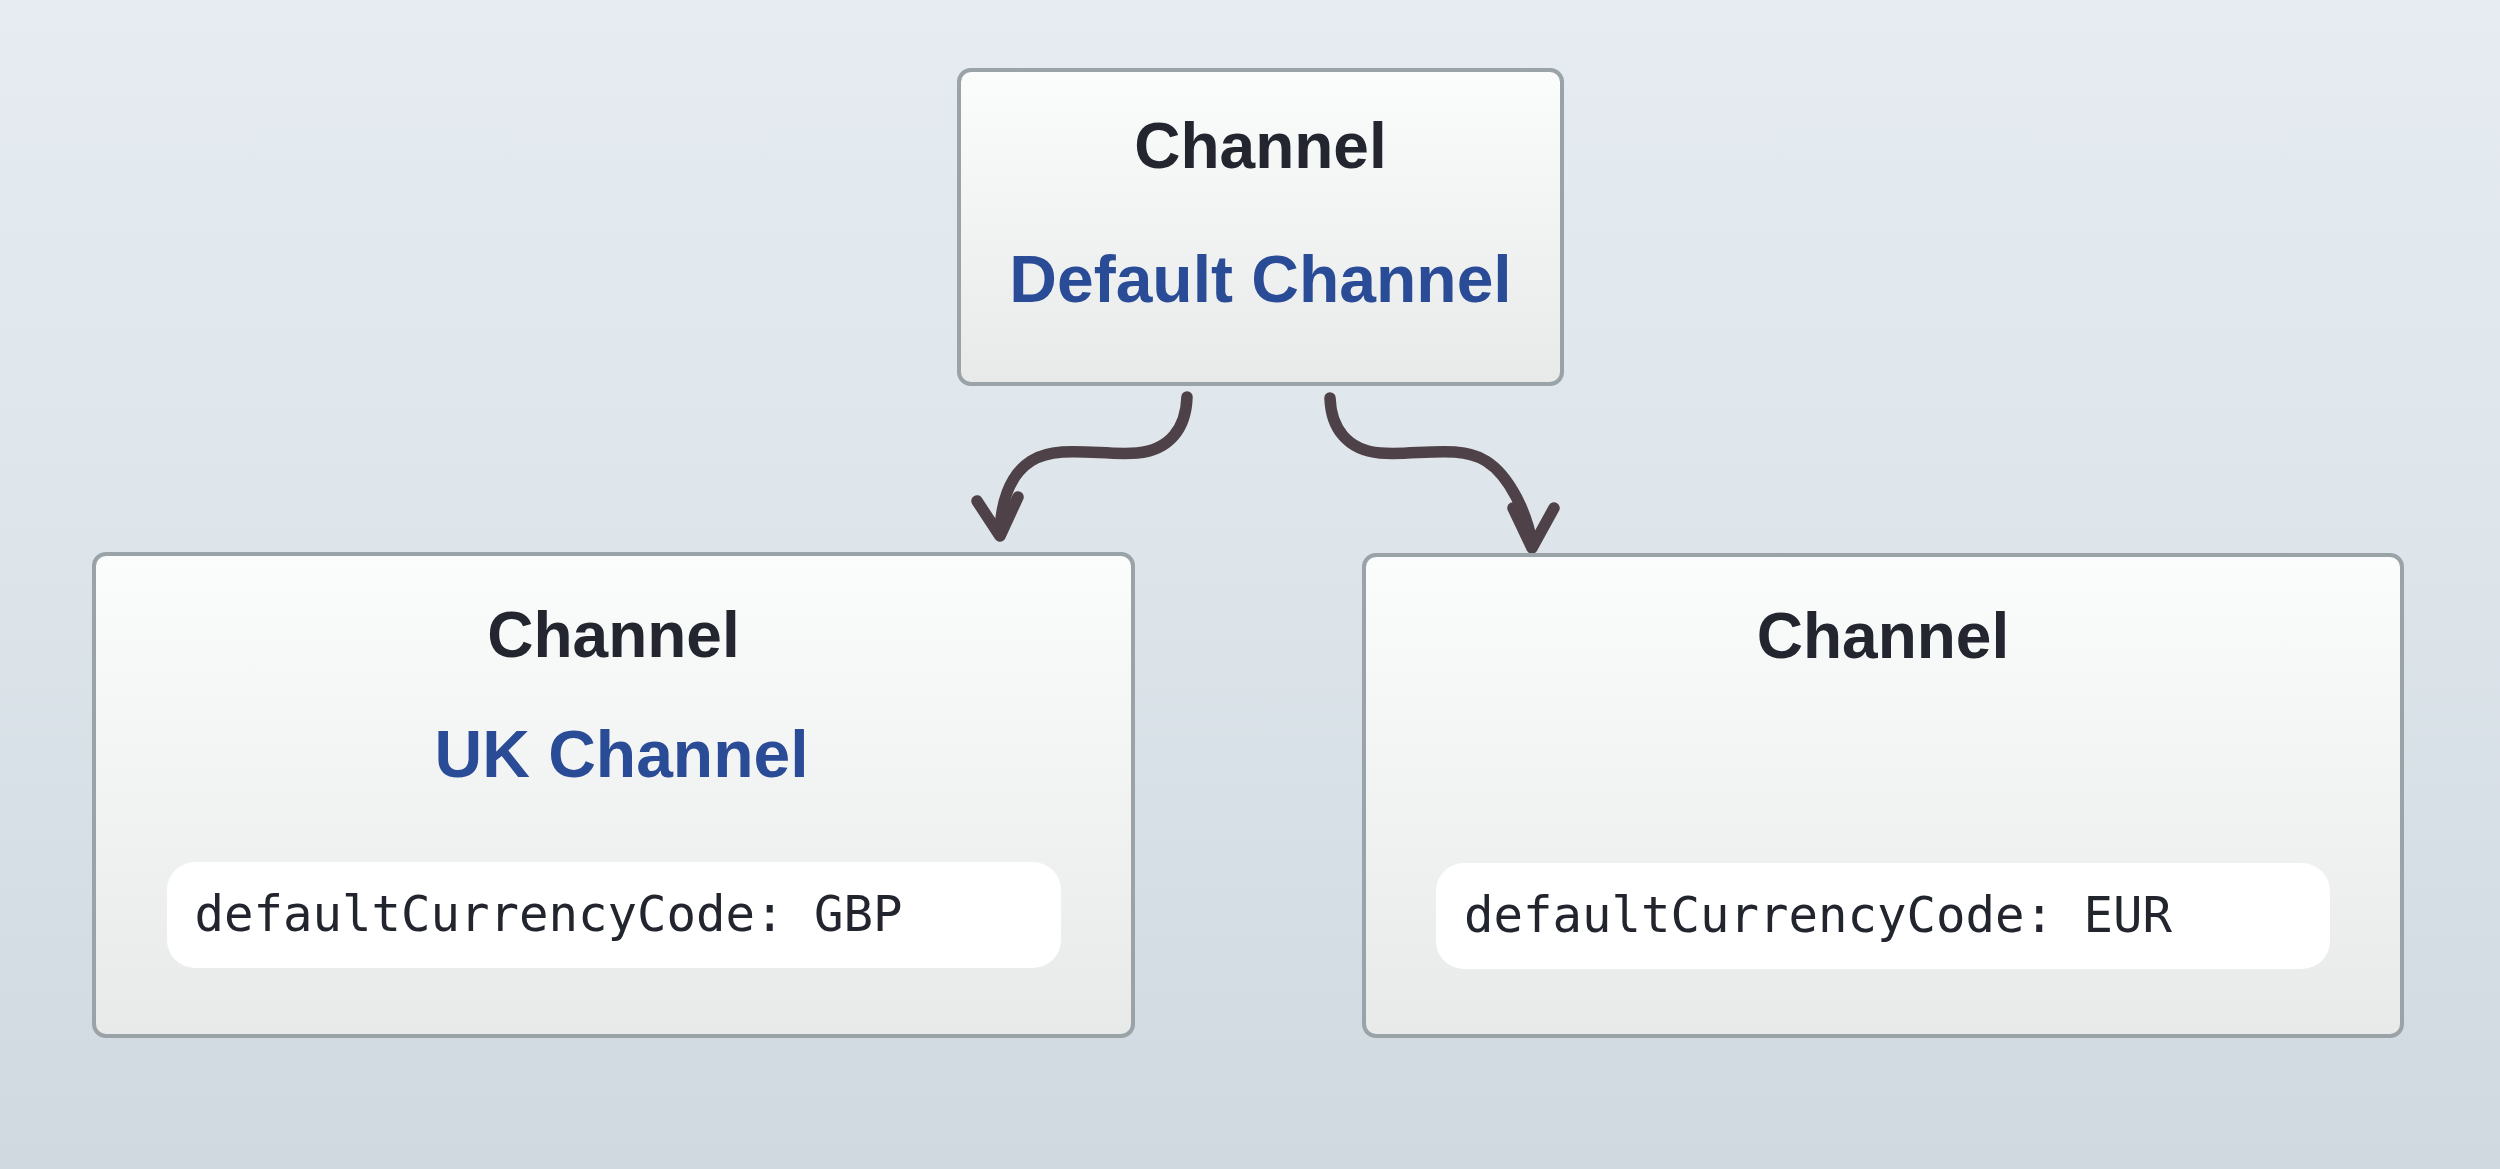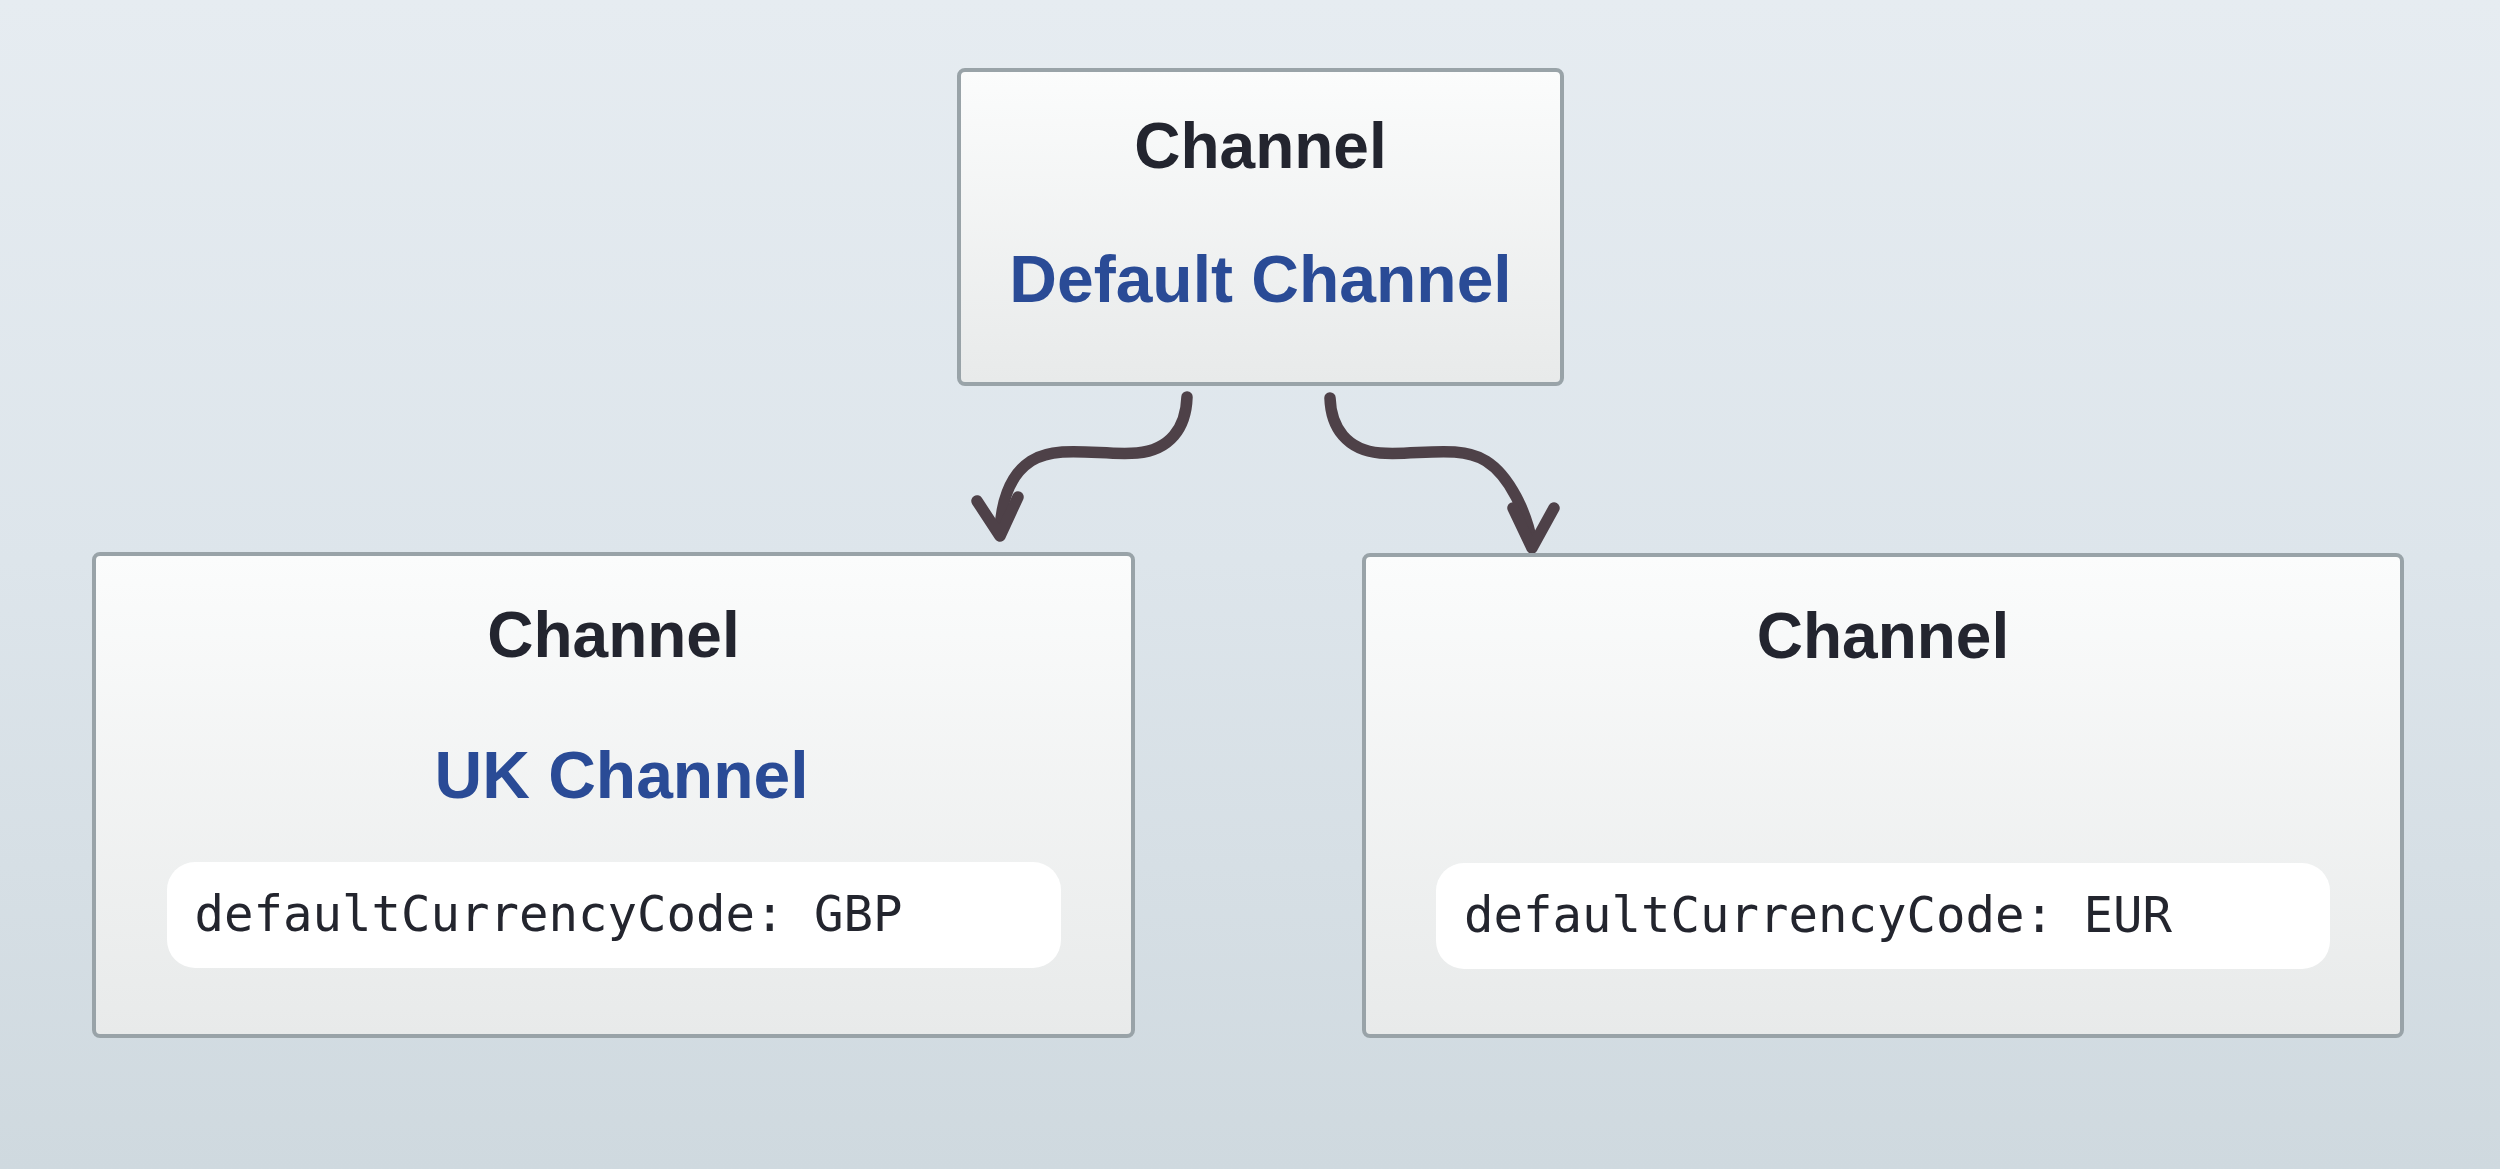--- a/index.html
+++ b/index.html
@@ -35,21 +35,21 @@
   .arrow-stroke{
     fill:none;
     stroke:var(--arrow);
     stroke-width:11.5;
     stroke-linecap:round;
     stroke-linejoin:round;
   }
   .node{
     position:absolute;
     border:4px solid var(--node_border);
-    border-radius:8px;
+    border-radius:14px;
     background:linear-gradient(180deg,var(--node_fill_top) 0%,var(--node_fill_bottom) 100%);
   }
   .node-root{left:957px;top:68px;width:607px;height:318px;}
   .node-child-left{left:92px;top:552px;width:1043px;height:486px;}
   .node-child-right{left:1362px;top:553px;width:1042px;height:485px;}
   .type-label{
     position:absolute;left:0;width:100%;
     text-align:center;
     font-weight:700;
     font-size:64px;line-height:76px;
@@ -58,21 +58,21 @@
   .name-label{
     position:absolute;left:0;width:100%;
     text-align:center;
     font-weight:700;
     font-size:66px;line-height:82px;
     color:var(--name_text);
   }
   .node-root .type-label{top:36px;}
   .node-root .name-label{top:166px;}
   .node-child .type-label{top:41px;}
-  .node-child .name-label{top:178px;padding-left:16px;}
+  .node-child .name-label{top:157px;padding-left:16px;}
   .attribute-pill{
     position:absolute;
     top:306px;left:50%;
     transform:translateX(-50%);
     width:894px;height:106px;
     background:var(--attribute_bg);
     border-radius:28px;
     font-family:"DejaVu Sans Mono","Liberation Mono",monospace;
     font-size:49px;line-height:106px;
     font-weight:400;

